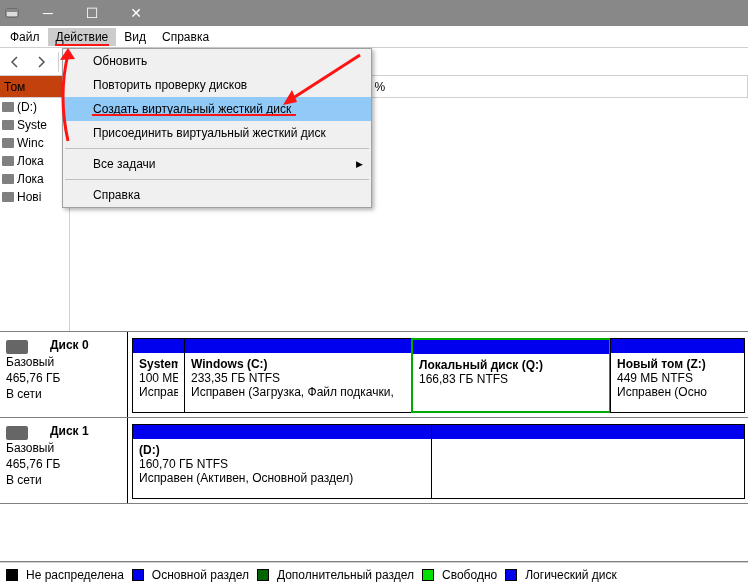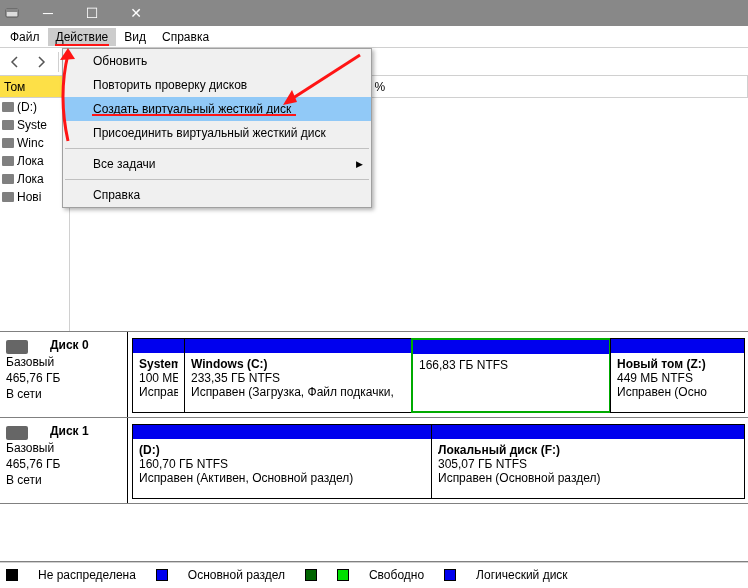--- a/index.html
+++ b/index.html
@@ -15,21 +15,21 @@
 .toolbar{height:28px;border-bottom:1px solid #d0d0d0;display:flex;align-items:center;padding:0 4px;gap:4px}
 .tbtn{width:22px;height:22px;display:flex;align-items:center;justify-content:center;border:1px solid transparent}
 .sep{width:1px;height:20px;background:#d0d0d0;margin:0 2px}
 .dropdown{position:absolute;top:48px;left:62px;width:310px;background:#f0f0f0;border:1px solid #a0a0a0;box-shadow:2px 2px 4px rgba(0,0,0,.3);z-index:100}
 .dropdown .ditem{height:24px;display:flex;align-items:center;padding:0 30px;cursor:default;position:relative}
 .dropdown .ditem.hi{background:#91c9f7}
 .dropdown .dsep{height:1px;background:#c0c0c0;margin:3px 2px}
 .dropdown .sub::after{content:"▶";position:absolute;right:8px;font-size:9px}
 .upper{height:256px;display:flex;border-bottom:1px solid #808080}
 .volcol{width:70px;border-right:1px solid #d0d0d0}
-.volhead{height:22px;border-bottom:1px solid #d0d0d0;padding:2px 4px;display:flex;align-items:center;background:#fde047}
+.volhead{height:22px;border-bottom:1px solid #d0d0d0;padding:2px 4px;display:flex;align-items:center;background:#c2410c}
 .volrow{height:18px;display:flex;align-items:center;padding:0 2px;gap:3px;white-space:nowrap;overflow:hidden}
 .vicon{width:12px;height:10px;background:#808080;border-radius:1px;flex-shrink:0}
 .gridwrap{flex:1;overflow:hidden}
 .ghead{height:22px;display:flex;border-bottom:1px solid #d0d0d0}
 .gh{border-right:1px solid #d0d0d0;padding:2px 6px;display:flex;align-items:center;overflow:hidden;white-space:nowrap}
 .grow{height:18px;display:flex}
 .gc{padding:0 6px;display:flex;align-items:center;overflow:hidden;white-space:nowrap}
 .lower{height:230px;overflow:auto;border-bottom:1px solid #808080}
 .diskrow{display:flex;border-bottom:1px solid #808080;min-height:86px}
 .diskinfo{width:128px;border-right:1px solid #000;padding:6px;background:#fff;position:relative}
@@ -37,21 +37,21 @@
 .diskinfo .dname{font-weight:bold;margin-left:44px;margin-bottom:3px}
 .diskinfo .dline{margin-bottom:2px}
 .partwrap{flex:1;display:flex;padding:6px 4px 4px 4px;gap:0}
 .part{border:1px solid #000;display:flex;flex-direction:column;margin-right:-1px}
 .part.green{border:2px solid #0a0}
 .pbar{height:14px}
 .pbody{padding:4px 6px;flex:1;overflow:hidden}
 .pname{font-weight:bold;white-space:nowrap;overflow:hidden}
 .psize{white-space:nowrap;overflow:hidden}
 .pstat{white-space:nowrap;overflow:hidden}
-.legend{height:24px;display:flex;align-items:center;padding:0 6px;gap:20px;border-top:1px solid #d0d0d0}
+.legend{height:24px;display:flex;align-items:center;padding:0 6px;gap:8px;border-top:1px solid #d0d0d0}
 .lsw{width:12px;height:12px;border:1px solid #000}
 .arrow1{position:absolute;z-index:200;pointer-events:none}
 .underline-red{position:absolute;height:2px;background:#ff1414;z-index:150}
 </style>
 </head>
 <body>
 
 <div class="titlebar">
   <span class="icon">
     <svg width="14" height="14" viewBox="0 0 14 14">
@@ -190,20 +190,21 @@
         <div class="pbar" style="background:#0000ee"></div>
         <div class="pbody">
             <div class="pname">Windows  (C:)</div>
             <div class="psize">233,35 ГБ NTFS</div>
             <div class="pstat">Исправен (Загрузка, Файл подкачки,</div>
           </div>
       </div>
       <div class="part green" style="width:200px">
         <div class="pbar" style="background:#0000ee"></div>
         <div class="pbody">
+            <div class="pname">Локальный диск  (Q:)</div>
             <div class="psize">166,83 ГБ NTFS</div>
           </div>
       </div>
       <div class="part" style="flex:1">
         <div class="pbar" style="background:#0000ee"></div>
         <div class="pbody">
             <div class="pname">Новый том  (Z:)</div>
             <div class="psize">449 МБ NTFS</div>
             <div class="pstat">Исправен (Осно</div>
           </div>
@@ -223,36 +224,32 @@
       <div class="part" style="width:300px">
         <div class="pbar" style="background:#0000ee"></div>
         <div class="pbody">
             <div class="pname">(D:)</div>
             <div class="psize">160,70 ГБ NTFS</div>
             <div class="pstat">Исправен (Активен, Основной раздел)</div>
           </div>
       </div>
       <div class="part" style="flex:1">
         <div class="pbar" style="background:#0000ee"></div>
-        <div class="pbody">
-            <div class="pname">Локальный диск  (F:)</div>
-            <div class="psize">305,07 ГБ NTFS</div>
-            <div class="pstat">Исправен (Основной раздел)</div>
-          </div>
       </div>
     </div>
   </div>
 </div>
 
 <div class="legend">
   <span class="lsw" style="background:#000"></span>
     <span>Не распределена</span>
   <span class="lsw" style="background:#0000ee"></span>
     <span>Основной раздел</span>
   <span class="lsw" style="background:#006400"></span>
+    <span>Дополнительный раздел</span>
   <span class="lsw" style="background:#00e000"></span>
     <span>Свободно</span>
   <span class="lsw" style="background:#0000ee"></span>
     <span>Логический диск</span>
 </div>
 
 <div class="underline-red" style="top:44px;left:55px;width:54px"></div>
 <div class="underline-red" style="top:114px;left:92px;width:204px"></div>
 <svg class="arrow1" style="top:46px;left:50px" width="30" height="100">
     <path d="M18 95 Q 8 50 18 8" stroke="#ff1414" stroke-width="3" fill="none"></path>

